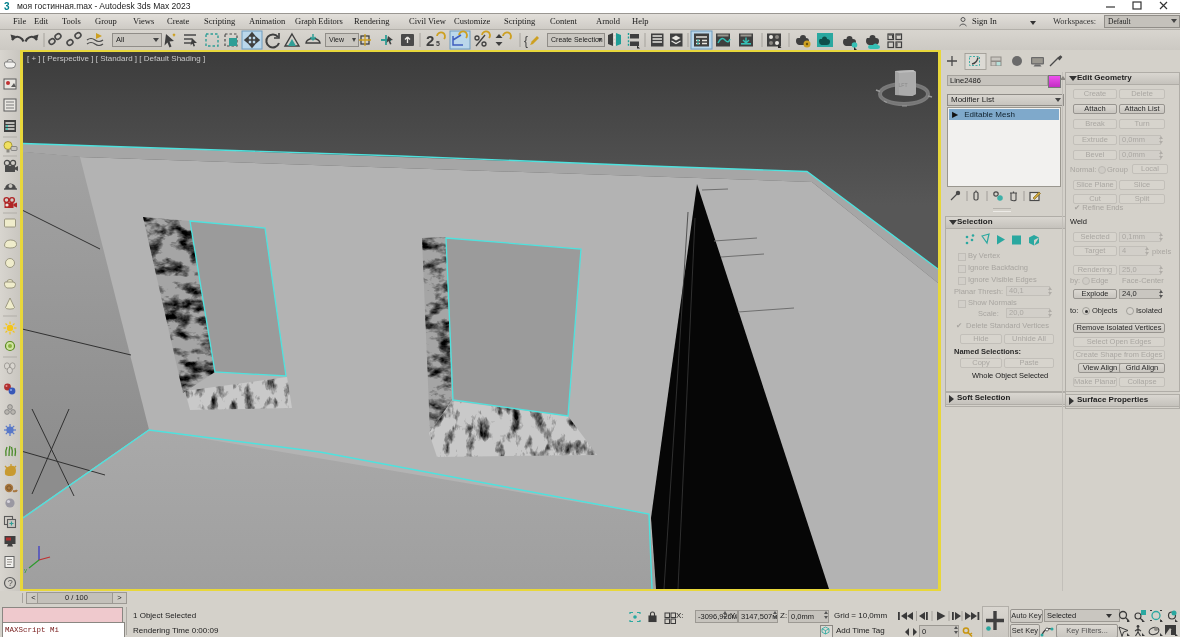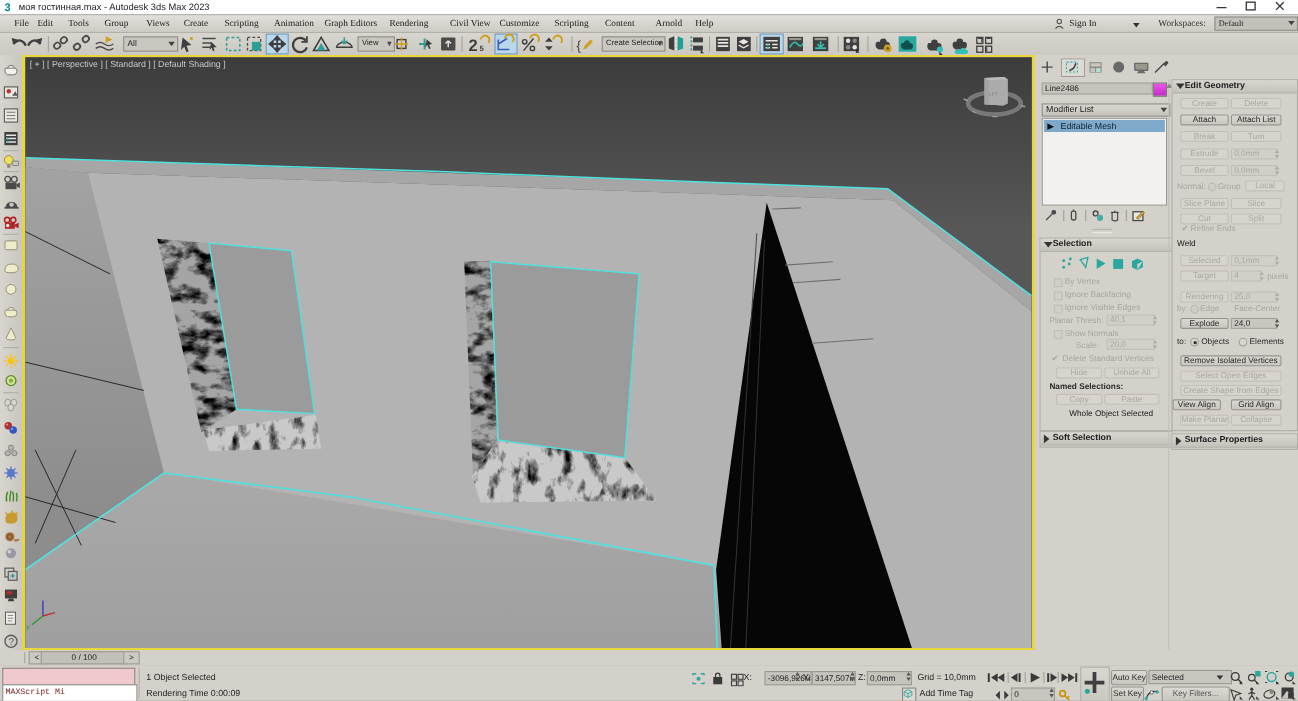--- a/index.html
+++ b/index.html
@@ -672,25 +672,25 @@
       <div class="lbl dis" style="left:56px;top:203px">Face-Center</div>
   <div class="btn" style="left:7px;top:216px;width:42px">Explode</div>
       <div class="fld" style="left:53px;top:216px;width:38px">24,0</div>
       <div class="spin" style="left:93px;top:216px"></div>
   <div class="lbl" style="left:4px;top:233px">to:</div>
       <div class="rad" style="left:16px;top:234px">
         <div class="abs" style="left:1.5px;top:1.5px;width:3px;height:3px;border-radius:50%;background:#333"></div>
       </div>
       <div class="lbl" style="left:26px;top:233px">Objects</div>
       <div class="rad" style="left:60px;top:234px"></div>
-      <div class="lbl" style="left:70px;top:233px">Elements</div>
+      <div class="lbl" style="left:70px;top:233px">Isolated</div>
   <div class="btn" style="left:7px;top:250px;width:90px">Remove Isolated Vertices</div>
   <div class="btn dis" style="left:7px;top:264px;width:90px">Select Open Edges</div>
   <div class="btn dis" style="left:7px;top:277px;width:90px">Create Shape from Edges</div>
-  <div class="btn" style="left:0;top:290px;width:42px">View Align</div>
+  <div class="btn" style="left:12px;top:290px;width:42px">View Align</div>
       <div class="btn" style="left:53px;top:290px;width:44px">Grid Align</div>
   <div class="btn dis" style="left:7px;top:304px;width:42px">Make Planar</div>
       <div class="btn dis" style="left:53px;top:304px;width:44px">Collapse</div>
  </div>
  <div class="rollout" style="left:124px;top:344px;width:113px;height:13px">
   <div class="rhead">Surface Properties<span class="ar" style="border-top:4px solid transparent;border-bottom:4px solid transparent;border-left:5px solid #333;top:2px"></span></div>
  </div>
 </div>
 
 <div id="timerow">

